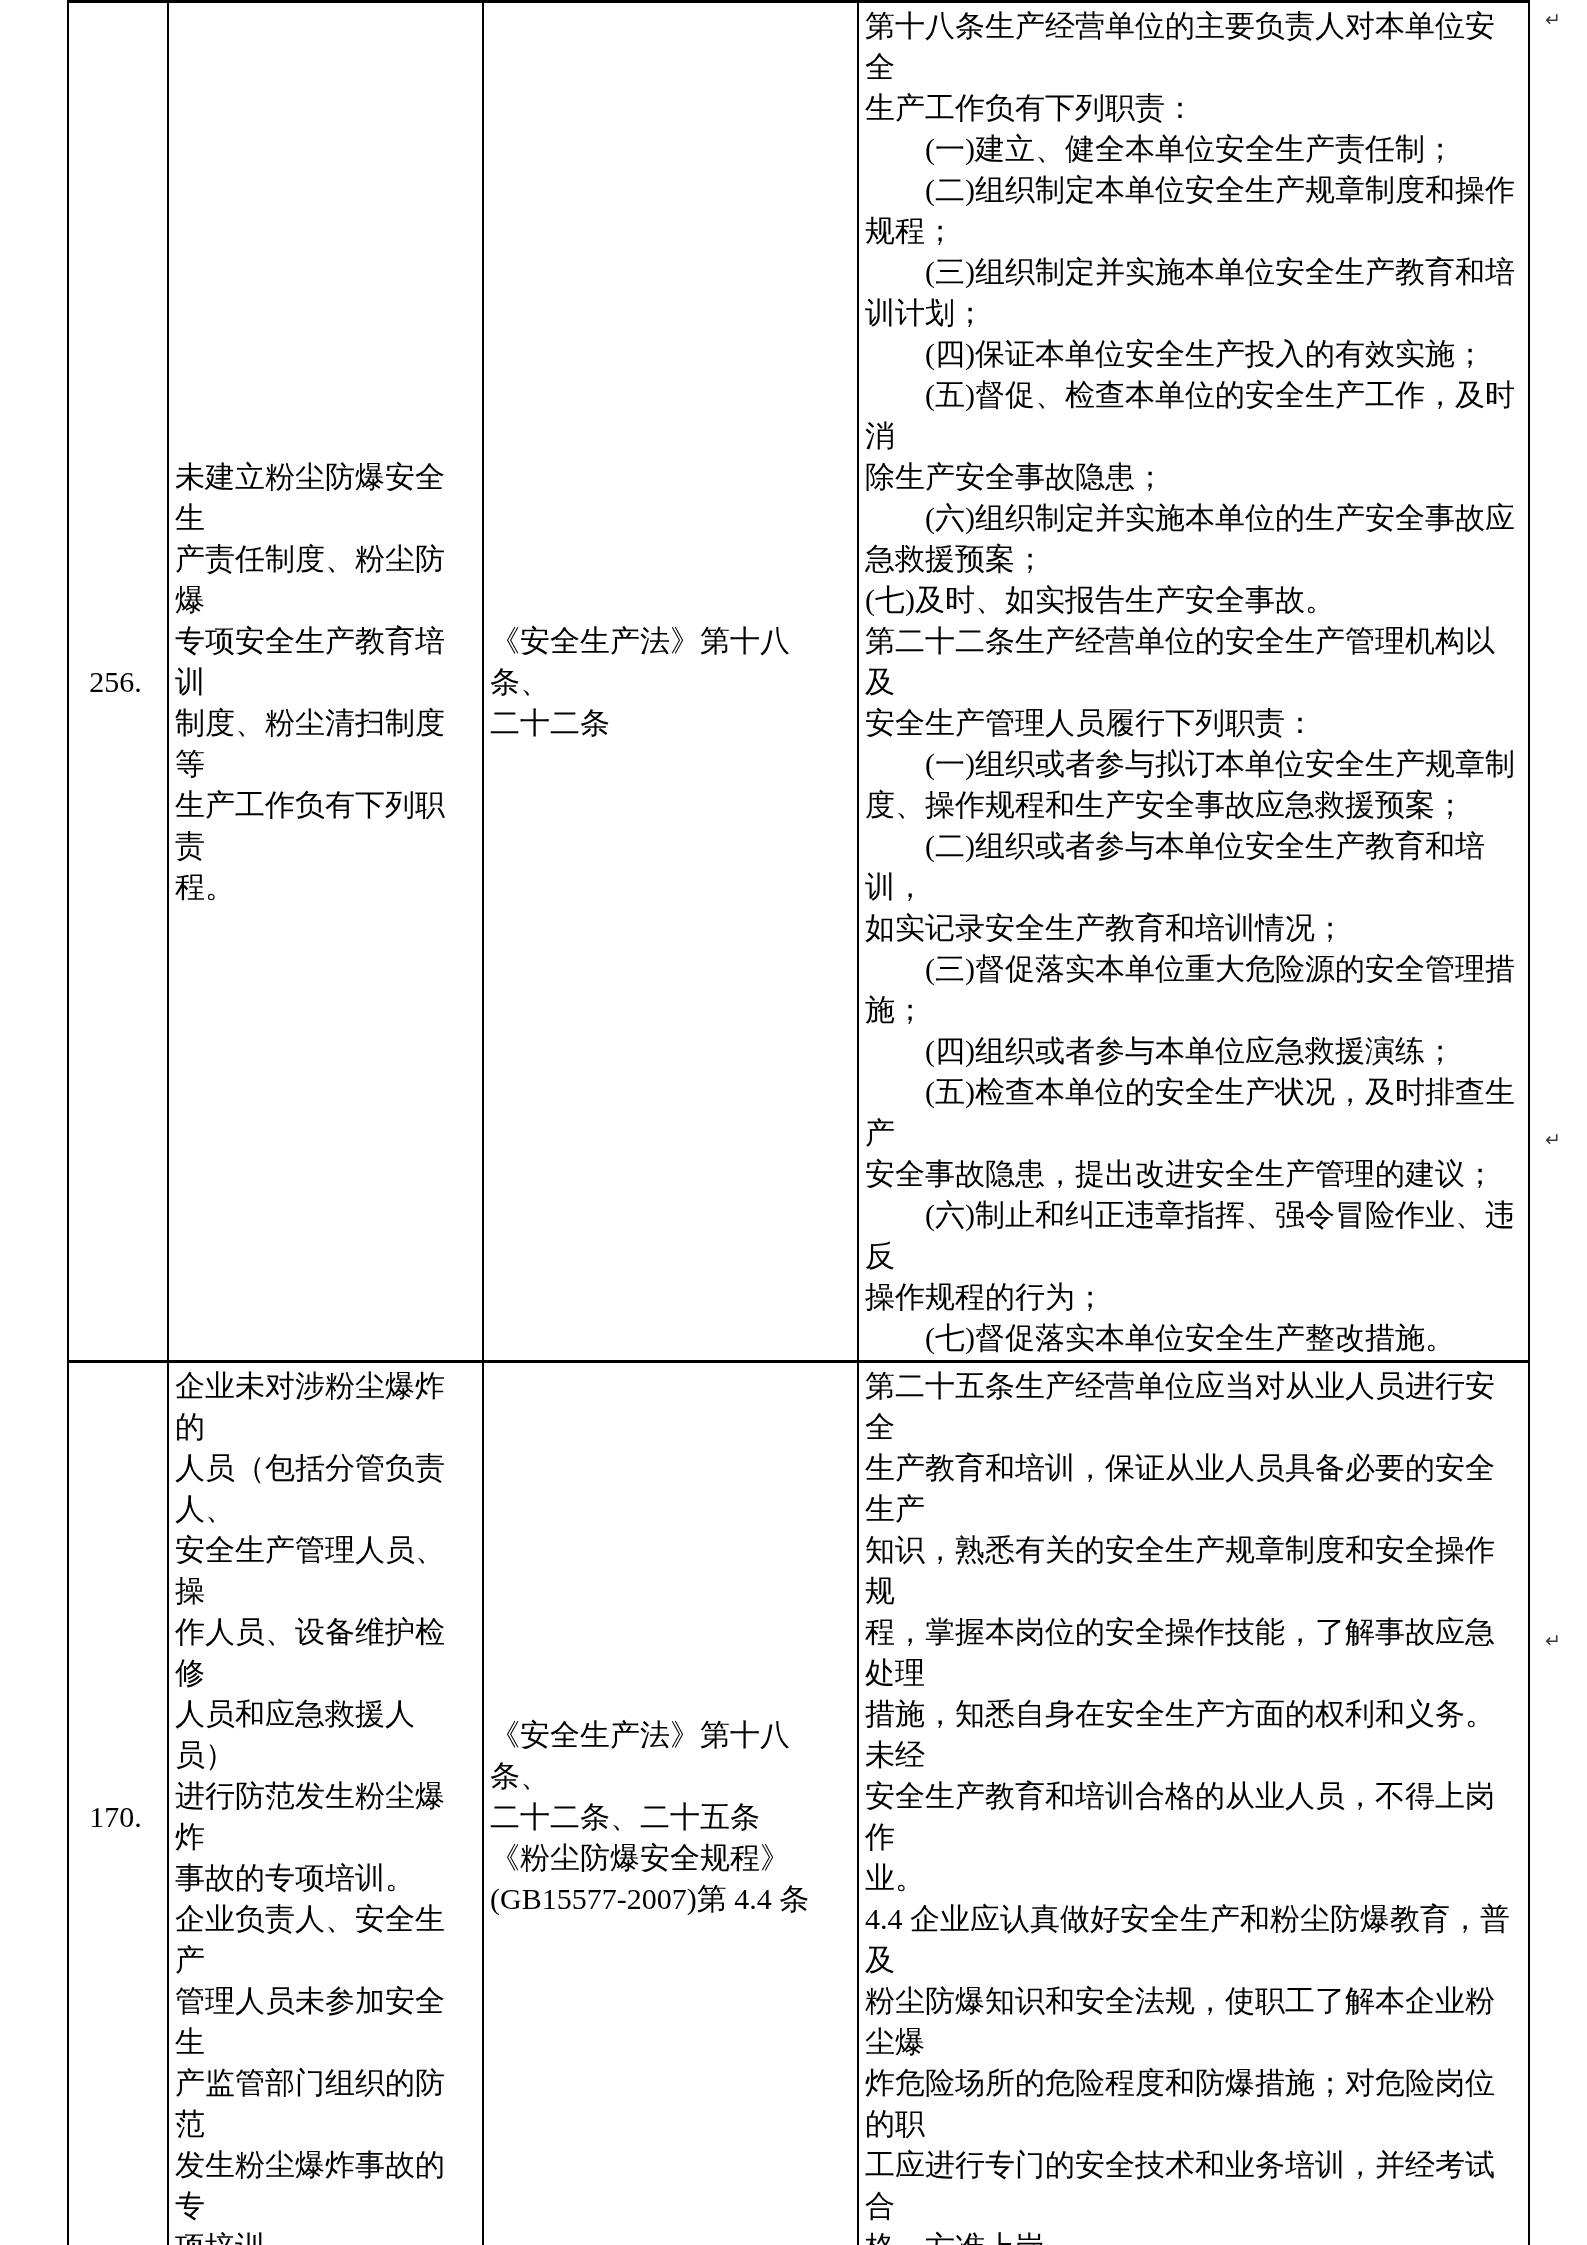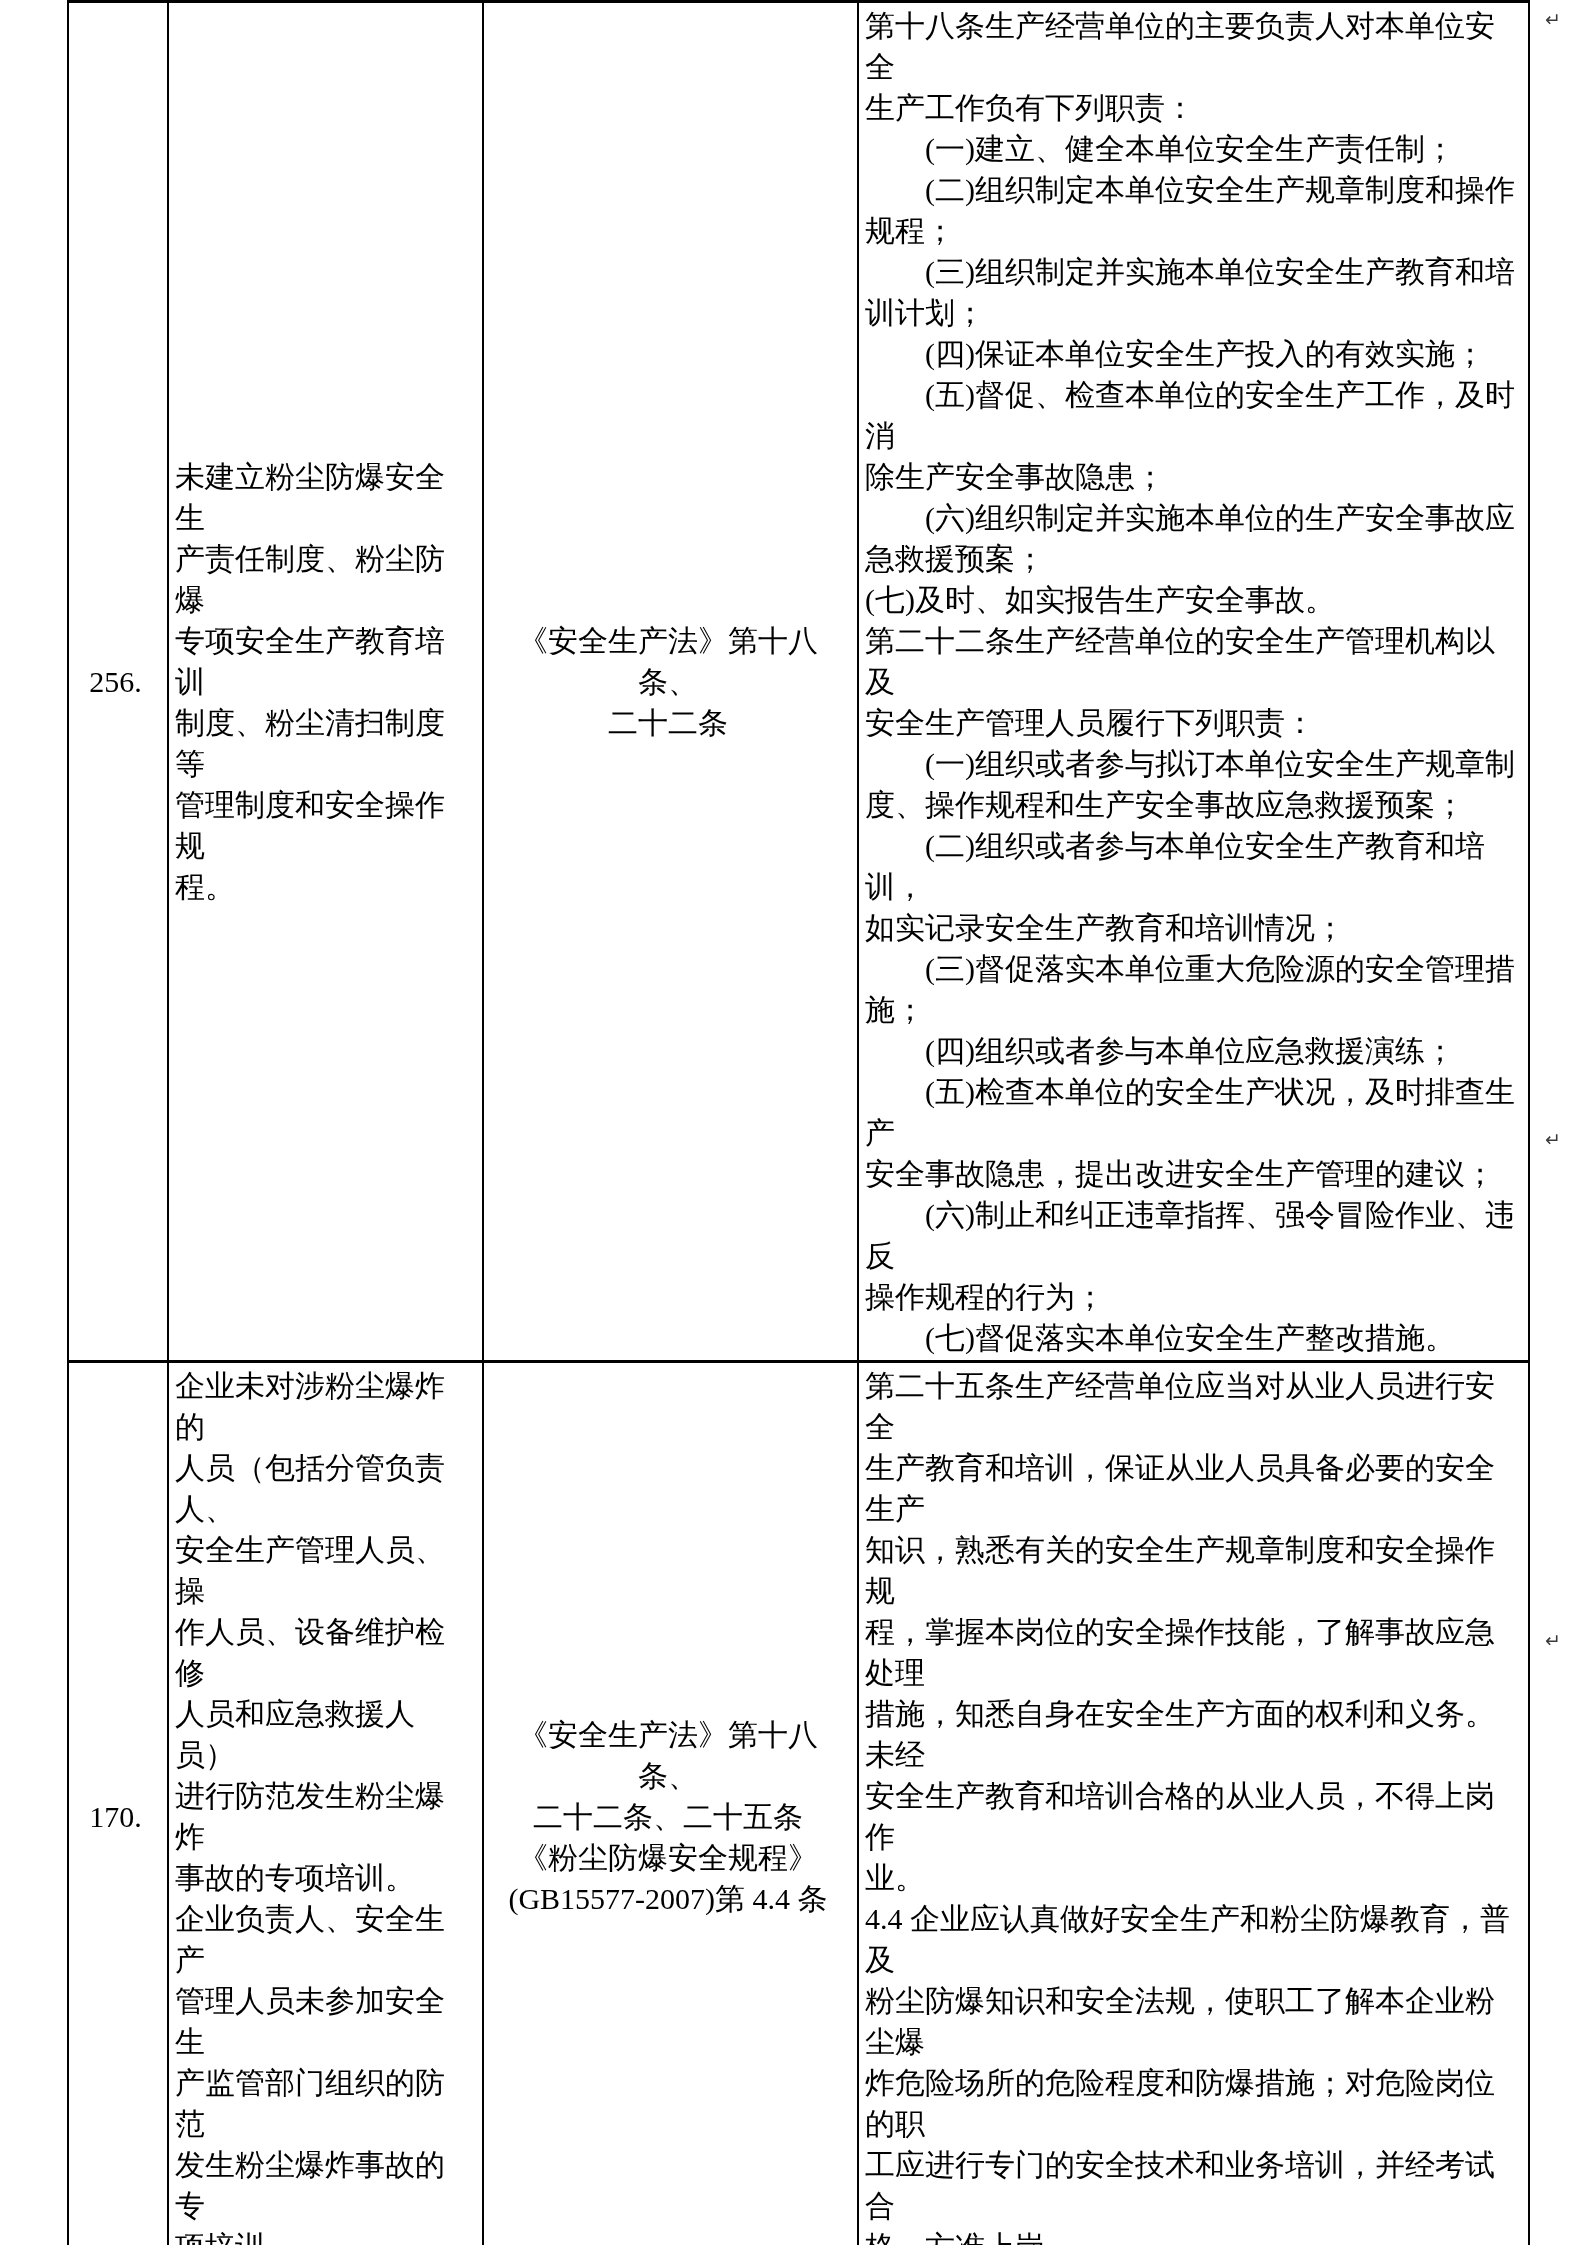--- a/index.html
+++ b/index.html
@@ -36,21 +36,21 @@
   tr.row-169 { height: 1122px; }
   tr.row-170 { height: 501px; }
   tr.row-169 td { border-top-width: 3px; }
   tr.row-170 td { border-top-width: 3px; }
   td.num-cell {
     text-align: center;
     font-size: 31px;
     padding: 0;
     white-space: normal;
   }
-  td.basis-cell { padding-left: 8px; text-align: center; }
+  td.basis-cell { padding-left: 8px; }
   td.provision-cell { padding-right: 8px; }
   .row-end-mark {
     position: absolute;
     left: 1545px;
     width: 30px;
     font-size: 19px;
     line-height: 19px;
     color: #3a3a3a;
     font-family: "DejaVu Sans", sans-serif;
   }
@@ -68,21 +68,21 @@
     <col style="width:375px">
     <col style="width:671px">
   </colgroup>
   <tbody>
     <tr class="row-169">
       <td class="num-cell">256.</td>
       <td class="violation-cell">未建立粉尘防爆安全生
 产责任制度、粉尘防爆
 专项安全生产教育培训
 制度、粉尘清扫制度等
-管理制度和安全操作规
+生产工作负有下列职责
 程。</td>
       <td class="basis-cell">《安全生产法》第十八条、
 二十二条</td>
       <td class="provision-cell">第十八条生产经营单位的主要负责人对本单位安全
 生产工作负有下列职责：
 　　(一)建立、健全本单位安全生产责任制；
 　　(二)组织制定本单位安全生产规章制度和操作
 规程；
 　　(三)组织制定并实施本单位安全生产教育和培
 训计划；

